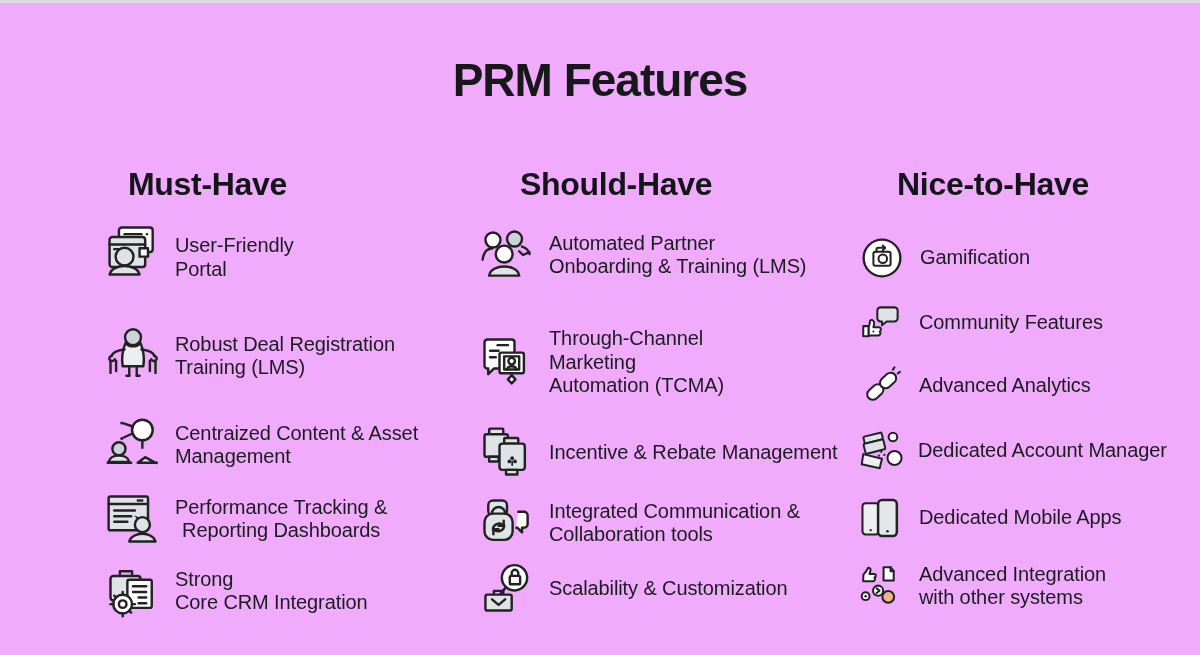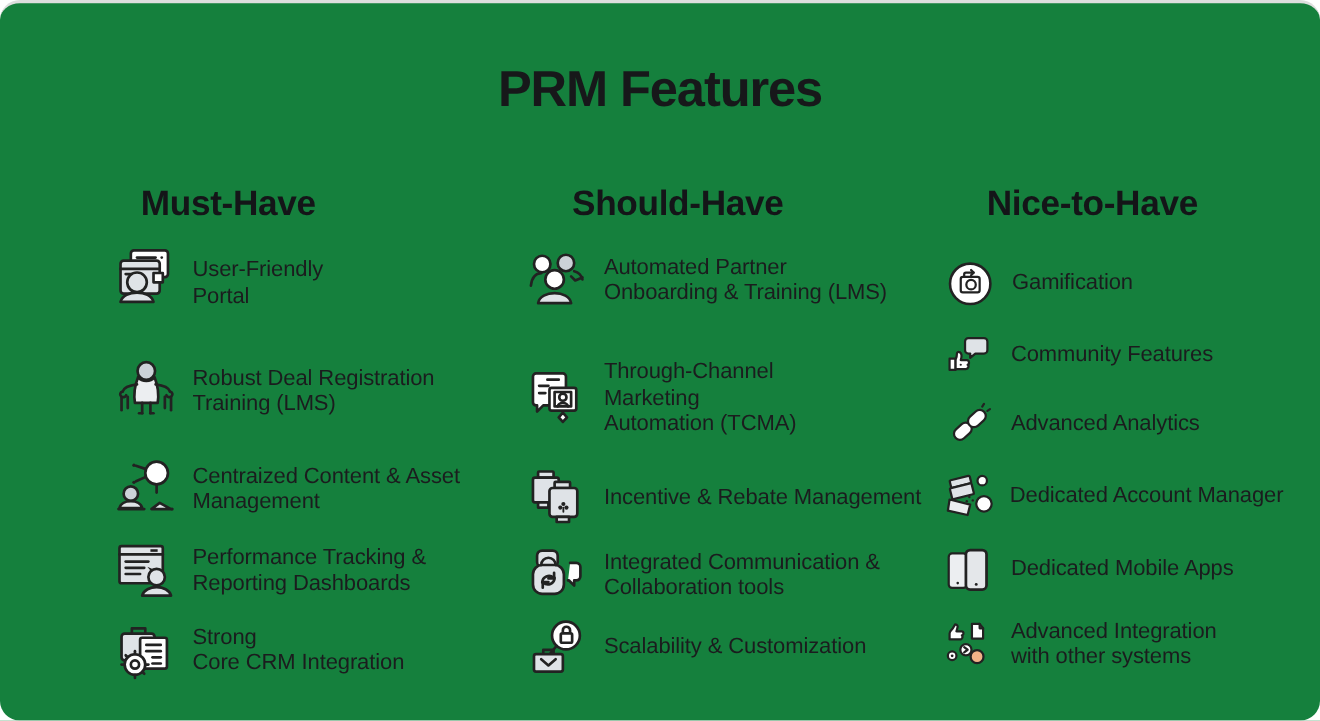--- a/index.html
+++ b/index.html
@@ -1,19 +1,19 @@
 <!DOCTYPE html>
 <html><head>
 <meta charset="utf-8">
 <style>
   html,body{margin:0;padding:0;background:#fff;}
   .canvas{
-    position:relative;width:1200px;height:655px;background:#15803d;
+    position:relative;width:1200px;height:655px;background:#f0abfc;
     font-family:"Liberation Sans",sans-serif;box-sizing:border-box;
-    border-top:3px solid #dedede;overflow:hidden;border-radius:18px;
+    border-top:3px solid #dedede;overflow:hidden;
   }
   .title{
     position:absolute;top:50px;left:0;right:0;margin:0;text-align:center;
     font-size:46px;font-weight:bold;color:#17181a;letter-spacing:-1px;
   }
   .col{position:absolute;top:0;height:100%;}
   .col-header{
     position:absolute;top:163px;margin:0;font-size:32px;font-weight:bold;
     color:#141518;letter-spacing:-0.3px;
   }
@@ -27,21 +27,21 @@
   .icon{flex:0 0 auto;display:block;}
   .icon svg{display:block;width:100%;height:100%;}
   .col1 .icon,.col2 .icon{width:60px;height:60px;}
   .col3 .icon{width:50px;height:50px;}
   .label{
     font-size:20px;line-height:23.5px;color:#1b1c1e;white-space:pre-line;
     letter-spacing:-0.1px;
   }
   
   .col1 .r1{top:218px;align-items:flex-end;} .col1 .r2{top:323px;} .col1 .r3{top:412px;}
-  .col1 .r4{top:486px;} .col1 .r5{top:558px;justify-content:space-between;}
+  .col1 .r4{top:486px;text-align:center;} .col1 .r5{top:558px;justify-content:space-between;}
   .col2 .r1{top:222px;} .col2 .r2{top:324px;} .col2 .r3{top:420px;}
   .col2 .r4{top:490px;} .col2 .r5{top:556px;}
   .col3 .r1{top:230px;gap:13px;} .col3 .r2{top:295px;} .col3 .r3{top:358px;}
   .col3 .r4{top:423px;gap:11px;} .col3 .r5{top:490px;} .col3 .r6{top:558px;}
 </style>
 </head>
 <body>
 
 <div class="canvas">
   <h1 class="title">PRM Features</h1>

